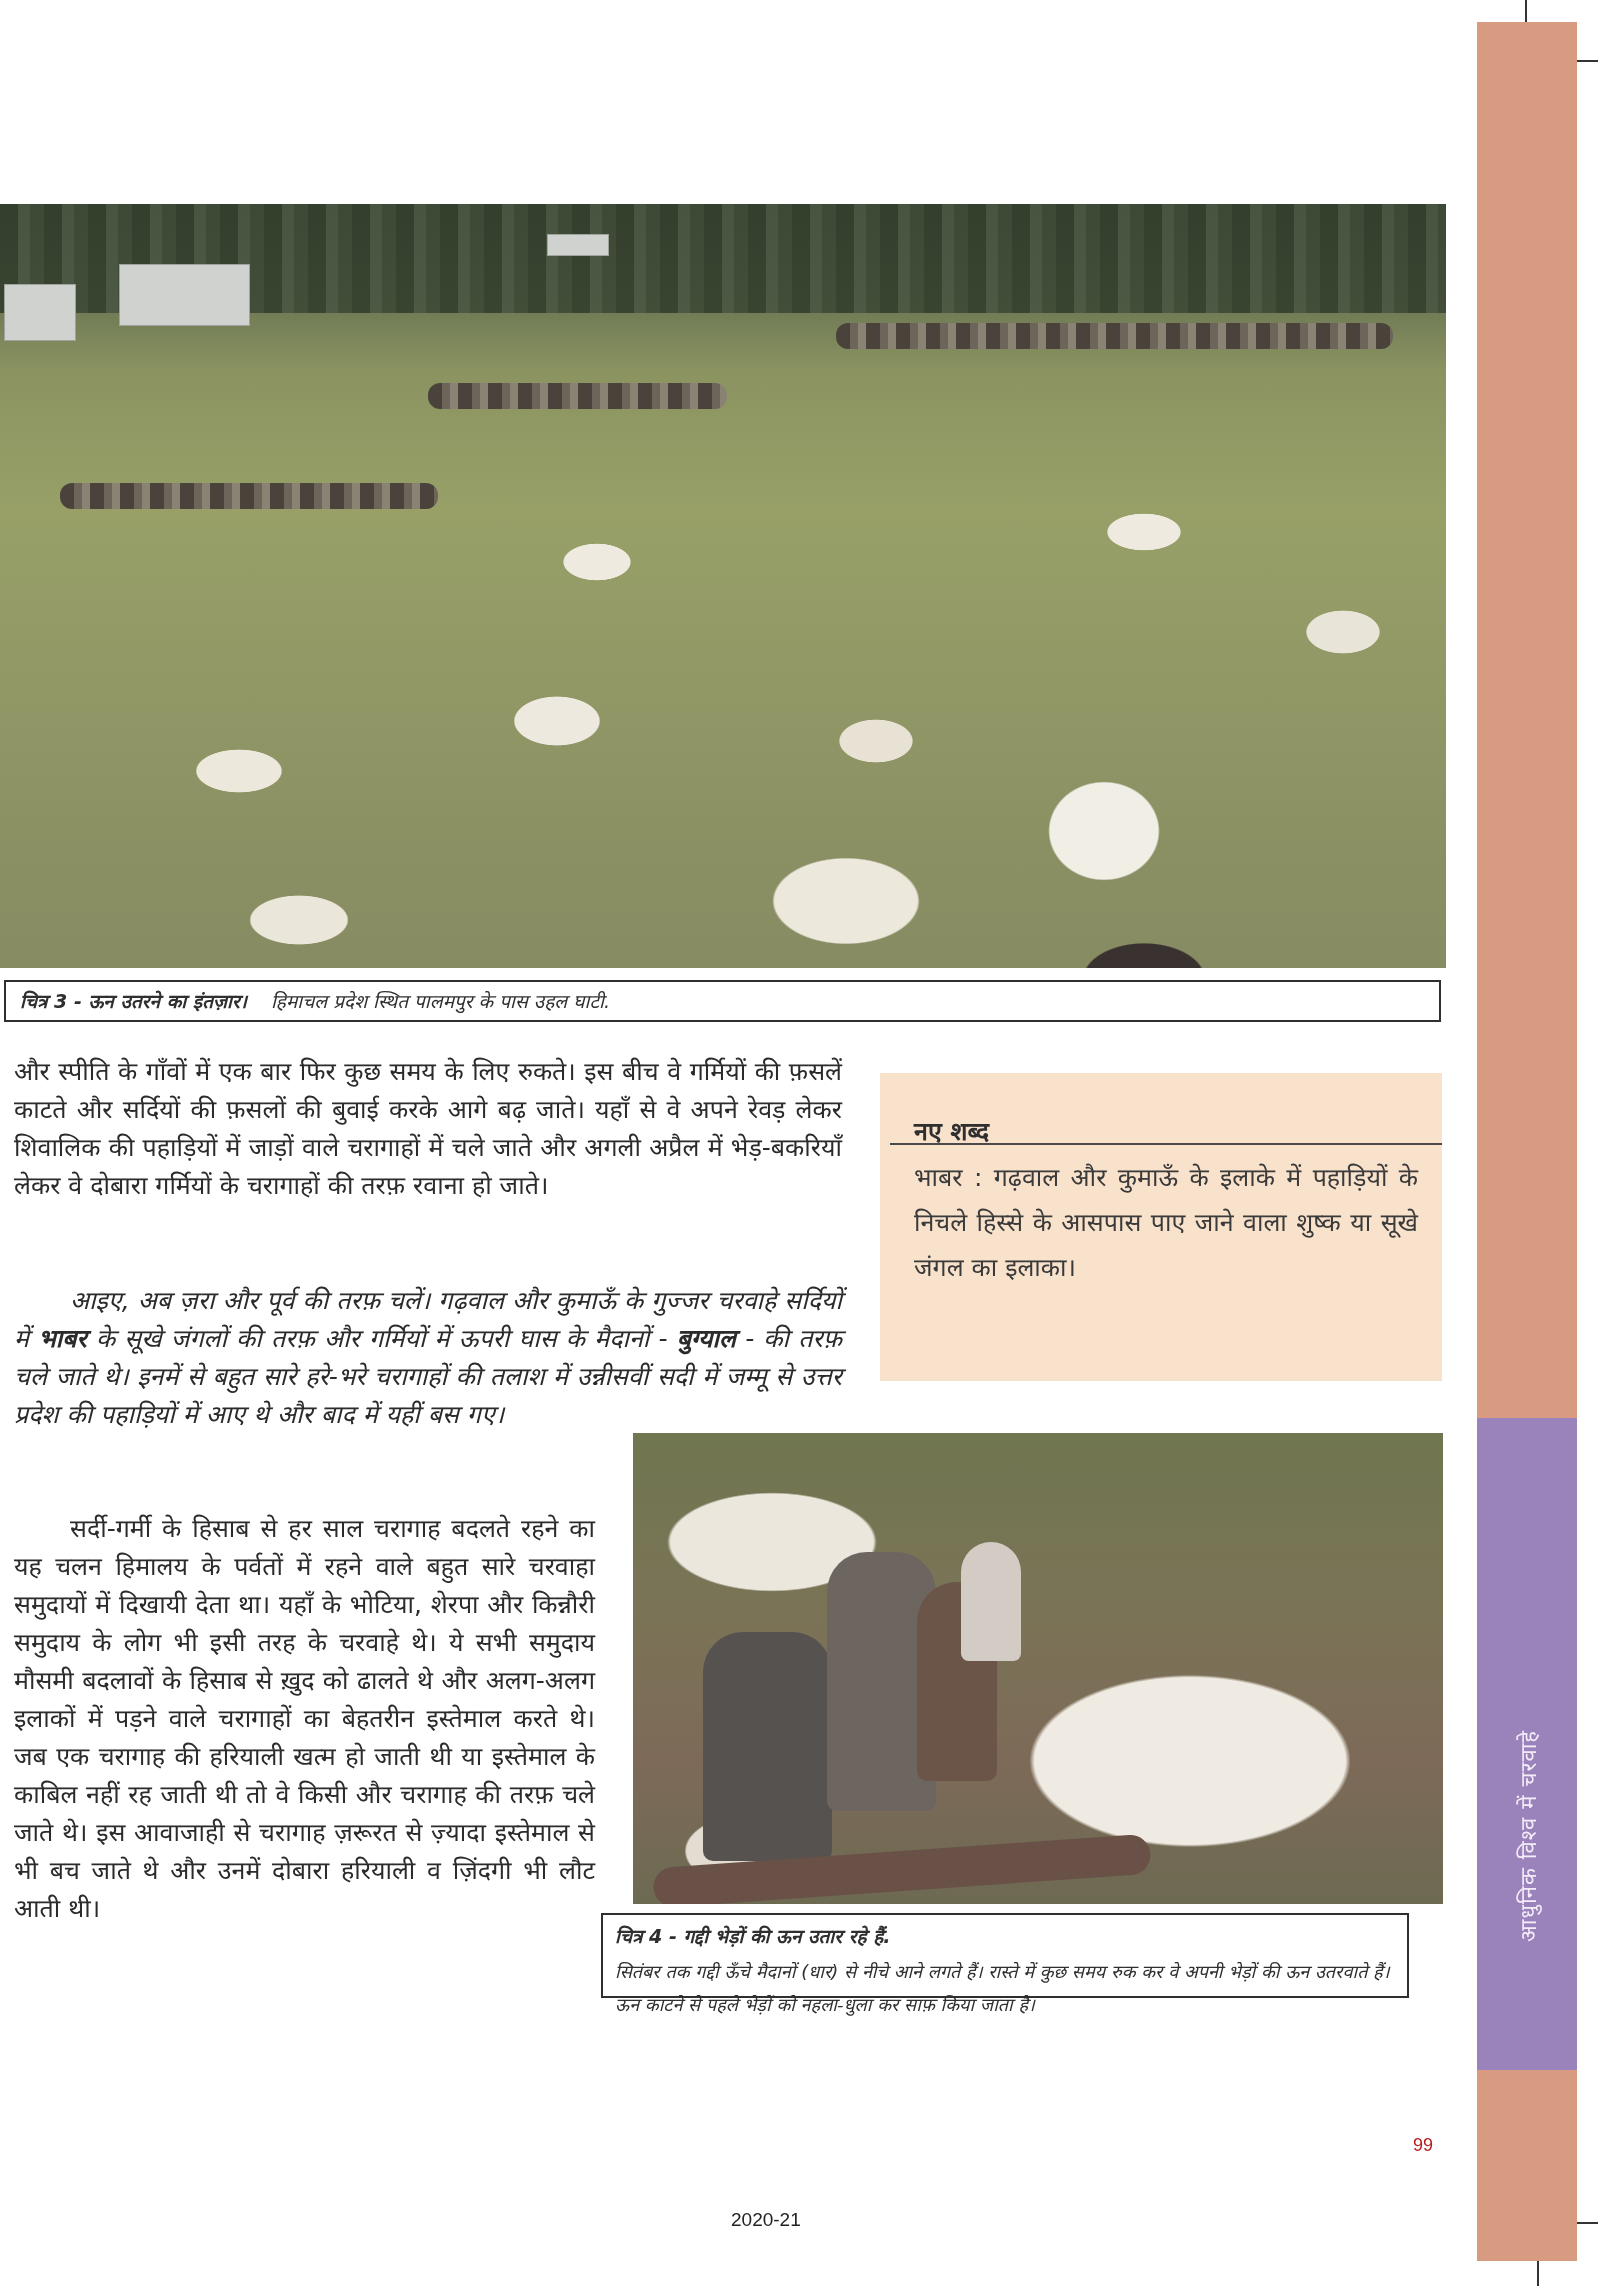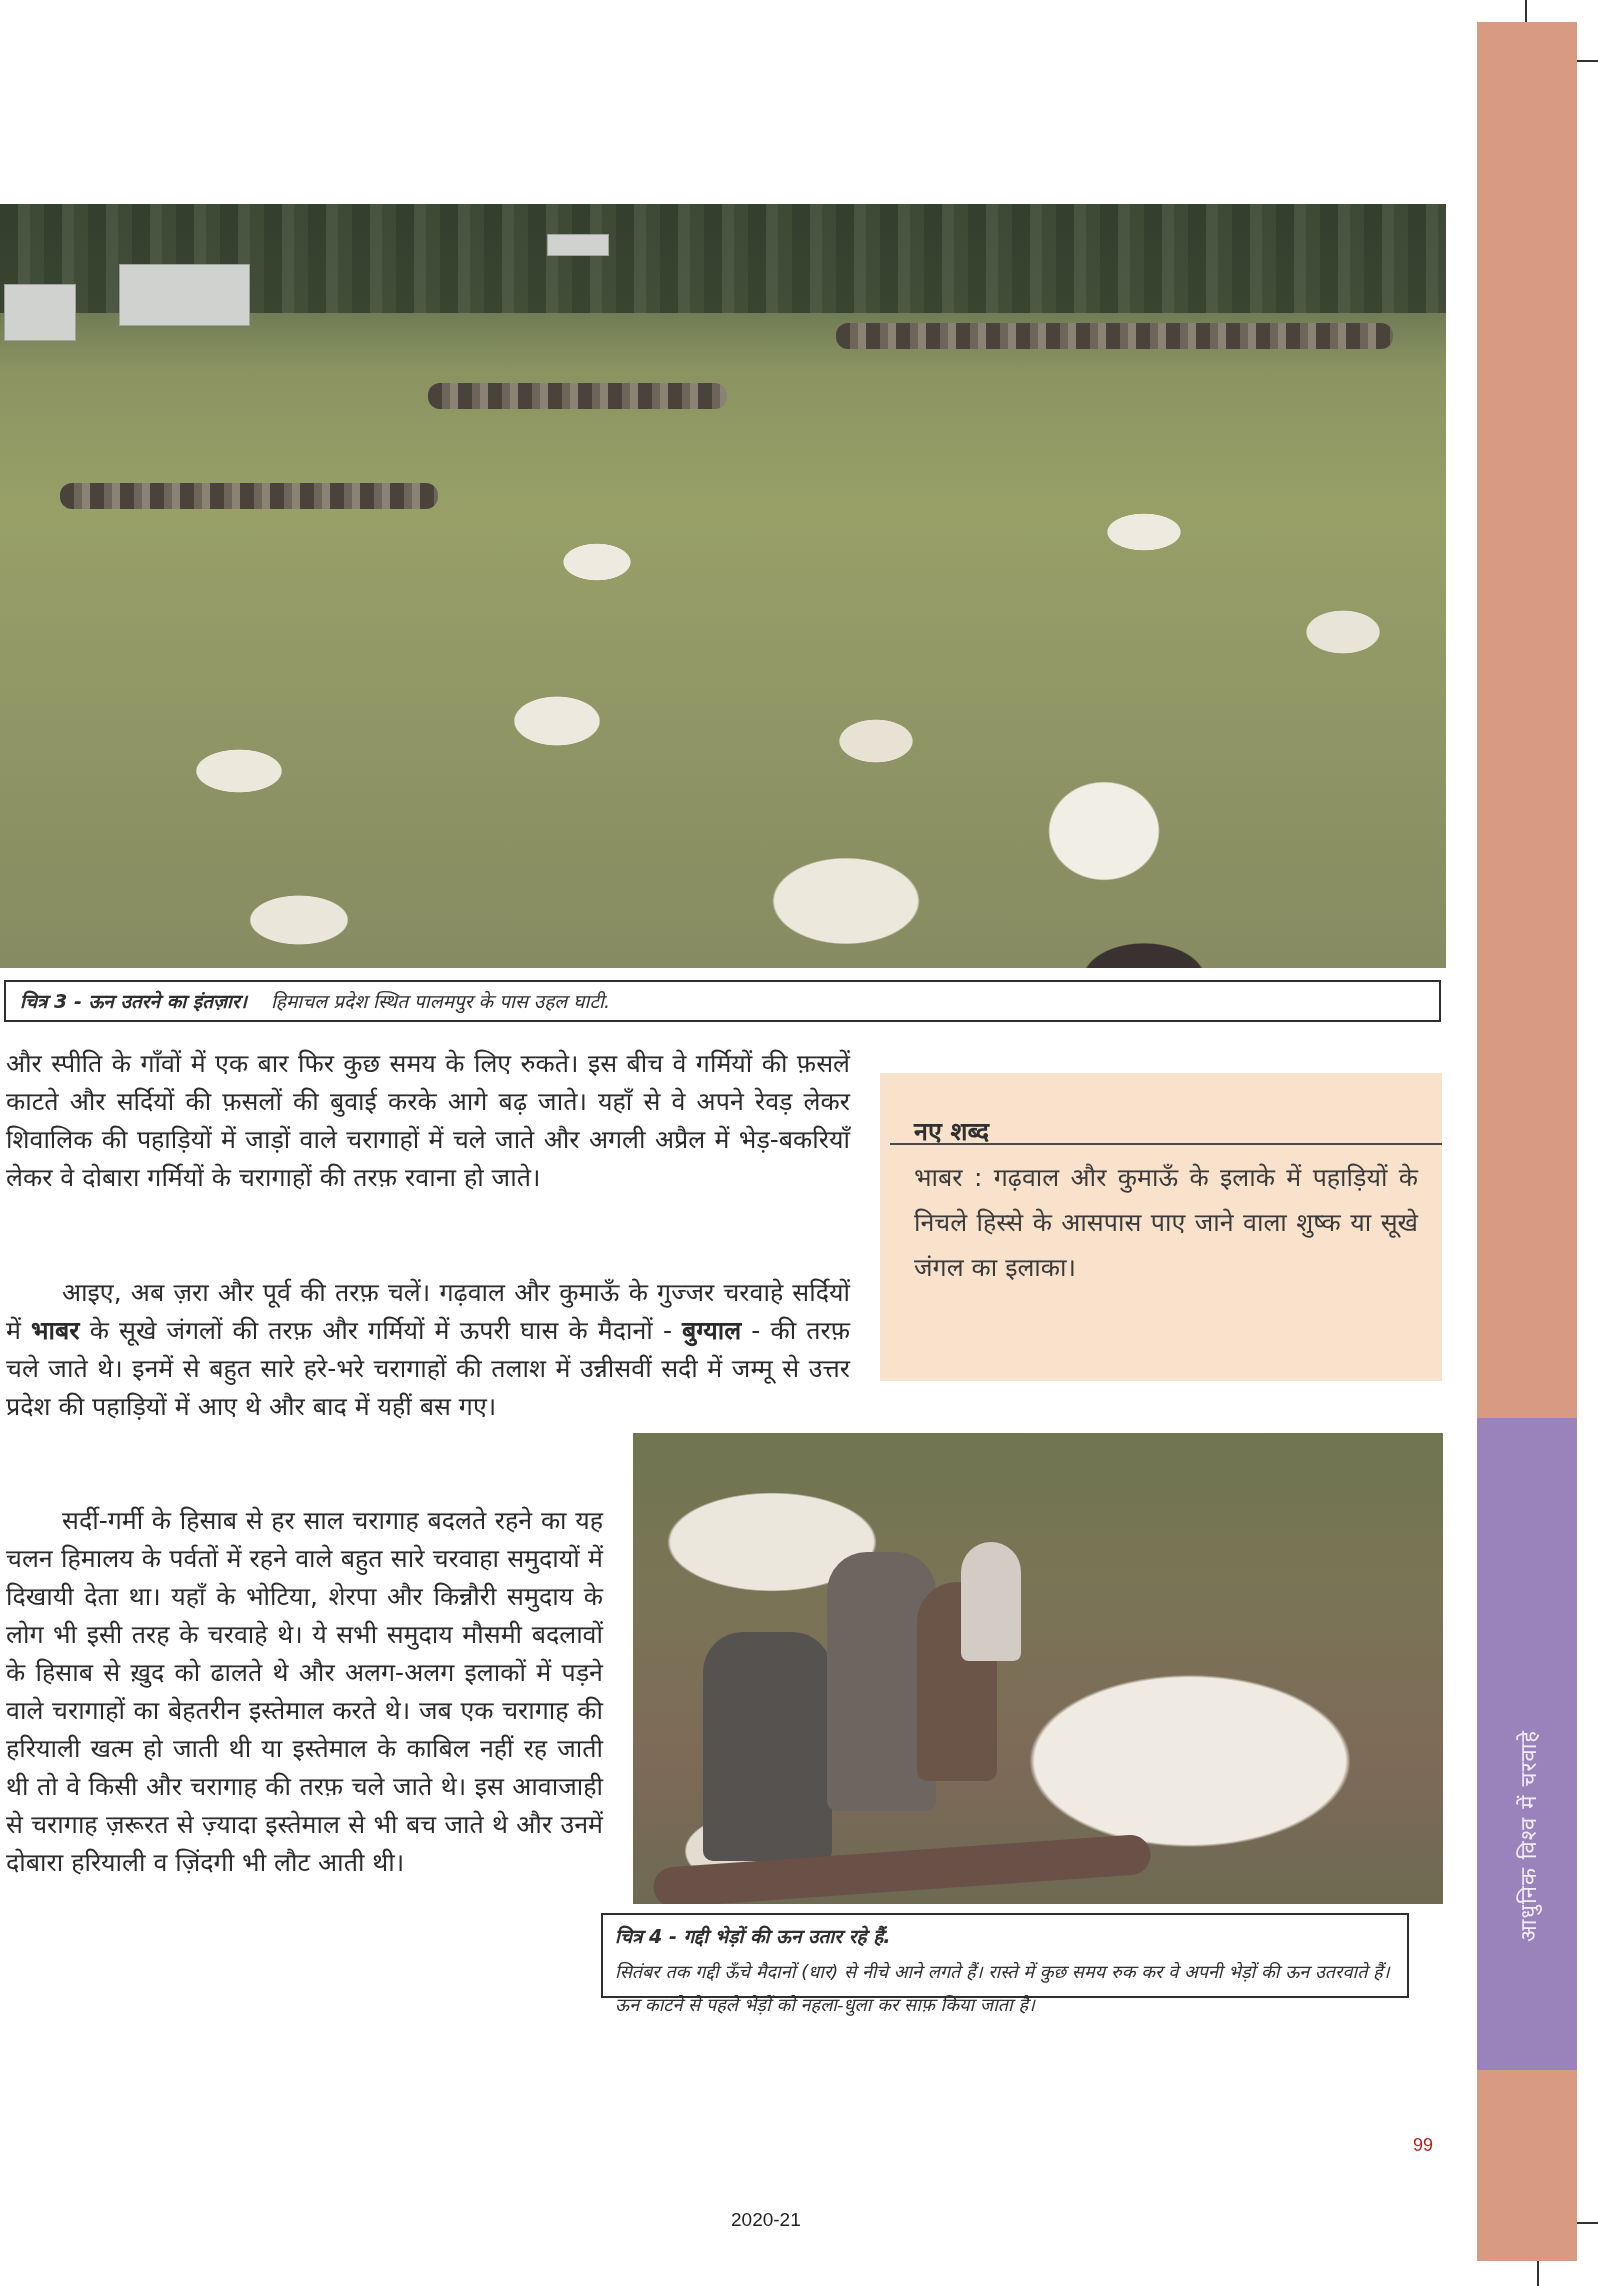--- a/index.html
+++ b/index.html
@@ -56,21 +56,21 @@
     border:2px solid #2f2f2f; box-sizing:border-box;
     display:flex; align-items:center; padding-left:14px;
     font-size:19px; font-style:italic; color:#2f2f2f;
   }
   .cap1 b { font-weight:bold; margin-right:24px; }
 
   .para {
     position:absolute; left:6px; font-size:25px; line-height:38px;
     text-align:justify; color:#2b2b2b;
   }
-  .para p { margin:0; }
+  .para p { margin:8px; }
   .indent { text-indent:56px; }
   strong { font-weight:bold; }
 
   
   .box {
     left:880px; top:1073px; width:562px; height:308px; background:#f9e2cb;
   }
   .box-title { position:absolute; left:34px; top:24px; font-size:25px; font-weight:bold; color:#2f2f2f;margin-top:16px; }
   .box-rule { position:absolute; left:10px; right:0; top:70px; height:2px; background:#4a4a4a; }
   .box-body { position:absolute; left:34px; right:24px; top:82px; font-size:25px; line-height:45px; color:#3a3a3a; text-align:justify; }
@@ -125,21 +125,21 @@
 
 <div class="abs cap1">
   <b>चित्र 3 - ऊन उतरने का इंतज़ार।</b>
   <span>हिमाचल प्रदेश स्थित पालमपुर के पास उहल घाटी.</span>
 </div>
 
 <div class="para" style="top:1045px;width:844px;">
   <p>और स्पीति के गाँवों में एक बार फिर कुछ समय के लिए रुकते। इस बीच वे गर्मियों की फ़सलें काटते और सर्दियों की फ़सलों की बुवाई करके आगे बढ़ जाते। यहाँ से वे अपने रेवड़ लेकर शिवालिक की पहाड़ियों में जाड़ों वाले चरागाहों में चले जाते और अगली अप्रैल में भेड़-बकरियाँ लेकर वे दोबारा गर्मियों के चरागाहों की तरफ़ रवाना हो जाते।</p>
 </div>
 
-<div class="para" style="top:1274px;width:844px;">
+<div class="para" style="top:1274px;width:844px;font-style:italic;">
   <p class="indent"><span>आइए, अब ज़रा और पूर्व की तरफ़ चलें। गढ़वाल और कुमाऊँ के गुज्जर चरवाहे सर्दियों में </span><strong>भाबर</strong><span> के सूखे जंगलों की तरफ़ और गर्मियों में ऊपरी घास के मैदानों - </span><strong>बुग्याल</strong><span> - की तरफ़ चले जाते थे। इनमें से बहुत सारे हरे-भरे चरागाहों की तलाश में उन्नीसवीं सदी में जम्मू से उत्तर प्रदेश की पहाड़ियों में आए थे और बाद में यहीं बस गए।</span></p>
 </div>
 
 <div class="para" style="top:1502px;width:597px;">
   <p class="indent">सर्दी-गर्मी के हिसाब से हर साल चरागाह बदलते रहने का यह चलन हिमालय के पर्वतों में रहने वाले बहुत सारे चरवाहा समुदायों में दिखायी देता था। यहाँ के भोटिया, शेरपा और किन्नौरी समुदाय के लोग भी इसी तरह के चरवाहे थे। ये सभी समुदाय मौसमी बदलावों के हिसाब से ख़ुद को ढालते थे और अलग-अलग इलाकों में पड़ने वाले चरागाहों का बेहतरीन इस्तेमाल करते थे। जब एक चरागाह की हरियाली खत्म हो जाती थी या इस्तेमाल के काबिल नहीं रह जाती थी तो वे किसी और चरागाह की तरफ़ चले जाते थे। इस आवाजाही से चरागाह ज़रूरत से ज़्यादा इस्तेमाल से भी बच जाते थे और उनमें दोबारा हरियाली व ज़िंदगी भी लौट आती थी।</p>
 </div>
 
 <div class="abs box">
   <div class="box-title">नए शब्द</div>
   <div class="box-rule"></div>

